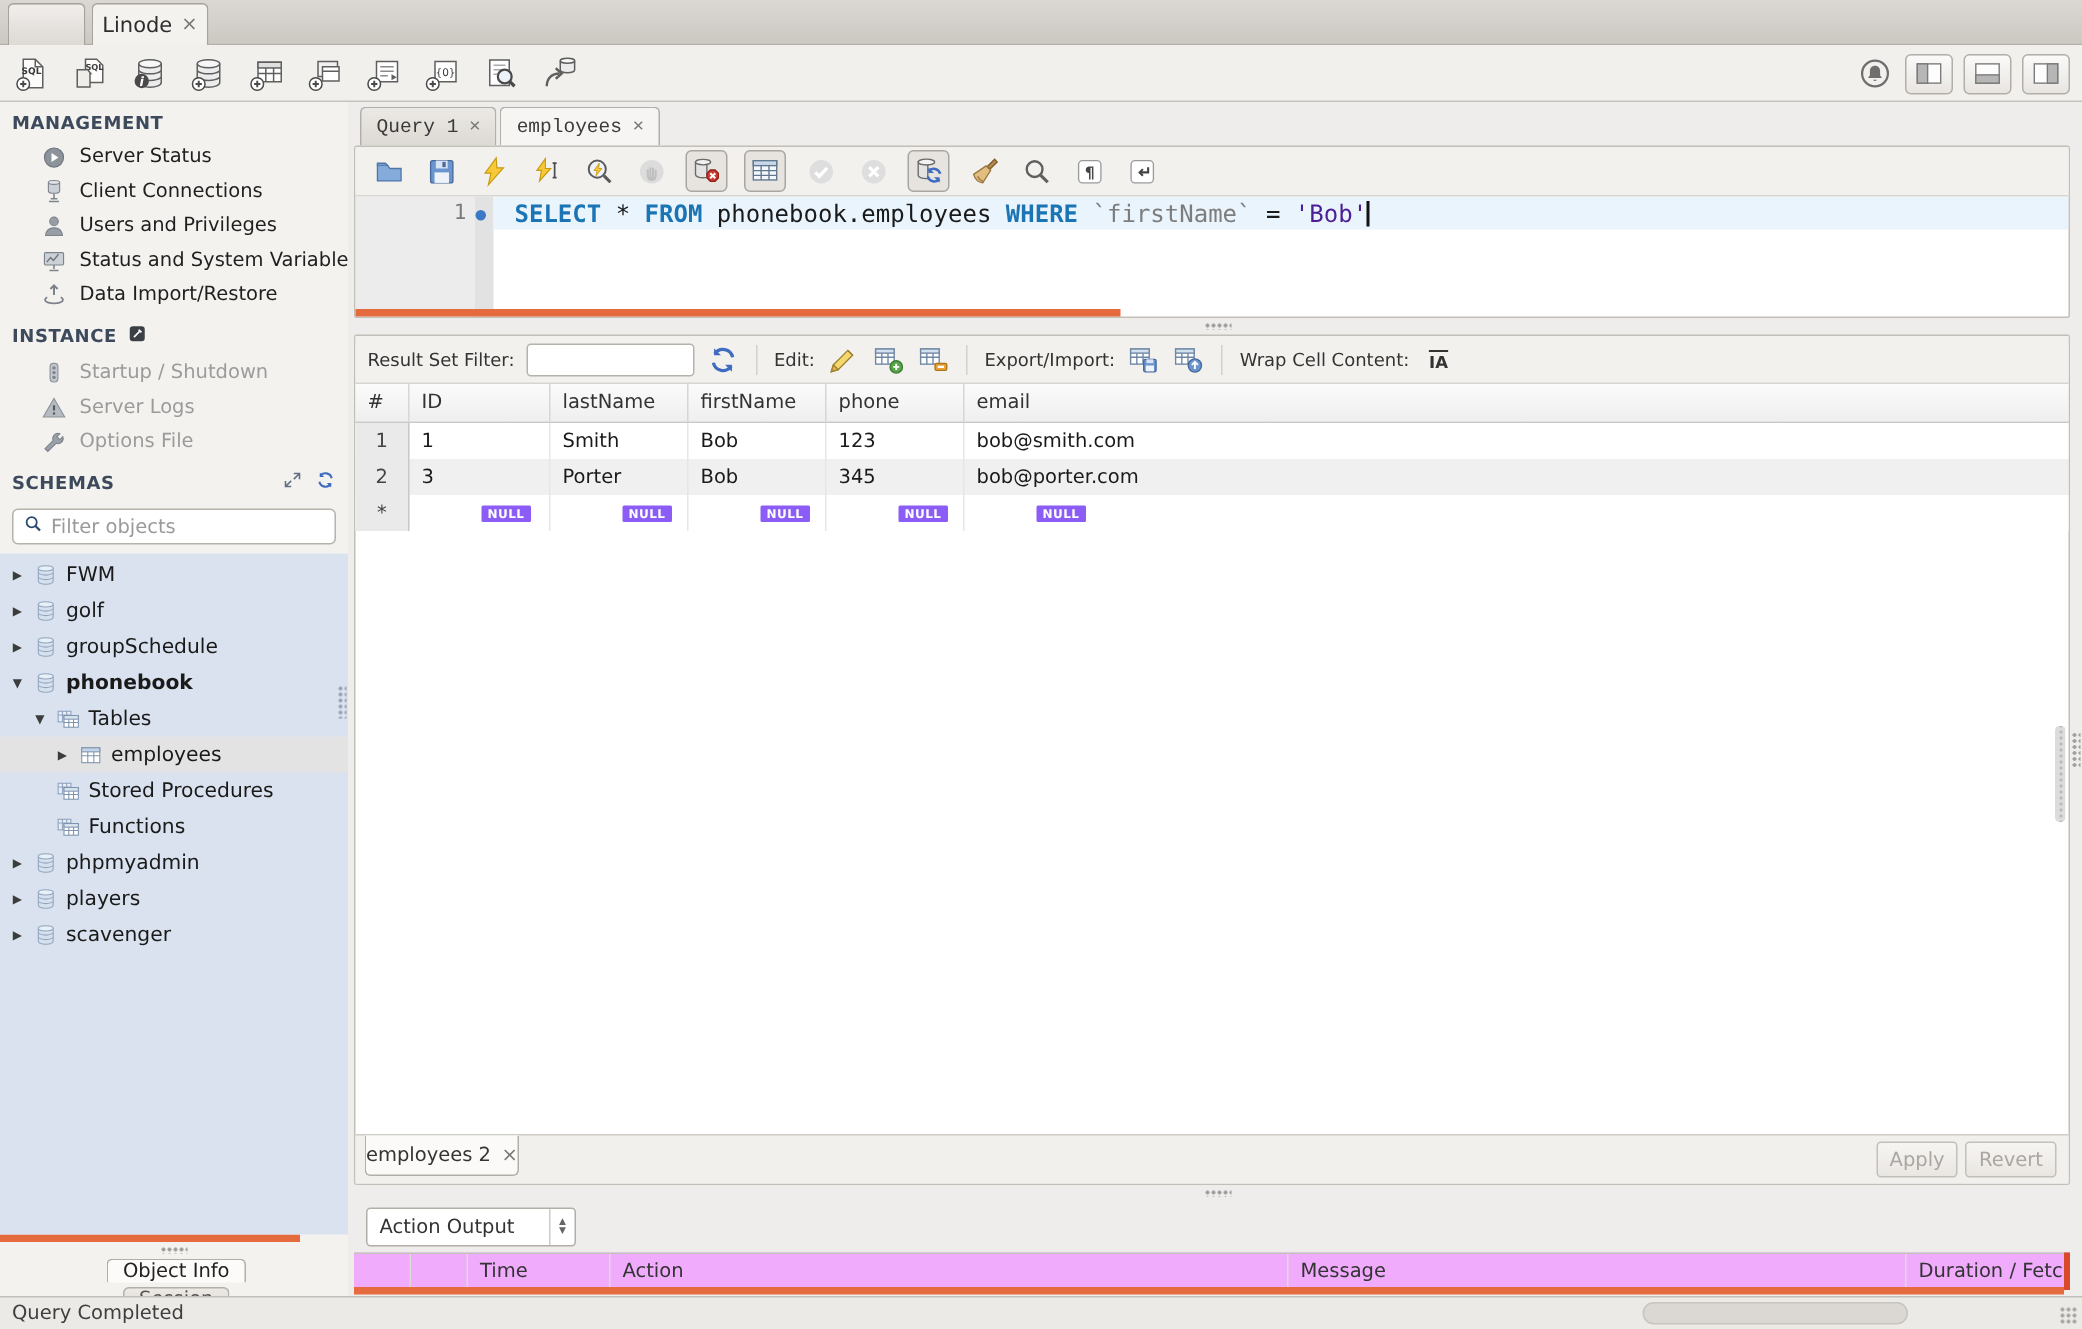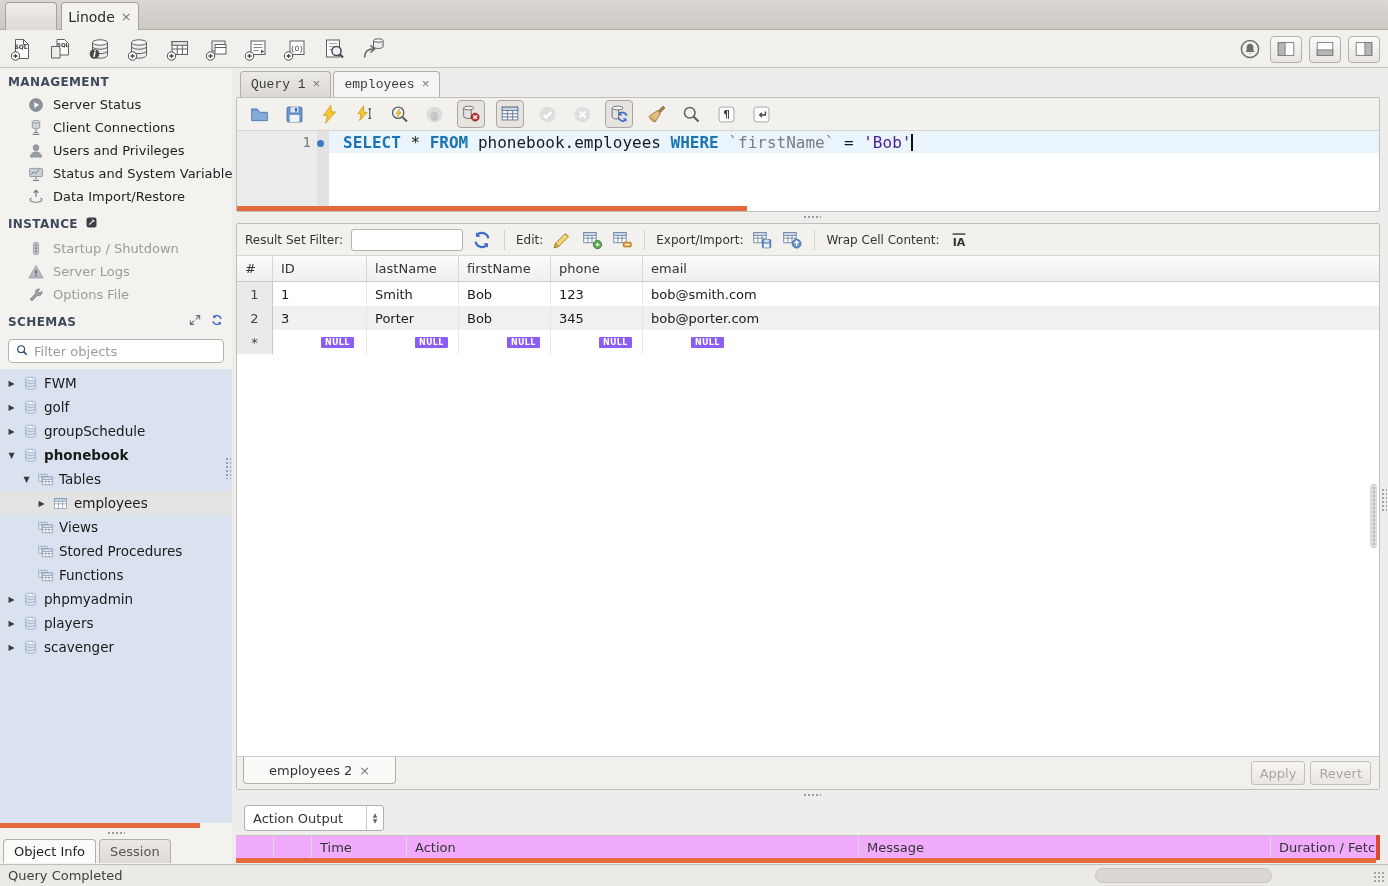--- a/index.html
+++ b/index.html
@@ -52,21 +52,21 @@
   .tree-row .arrow { width:11px; font-size:8px; color:#3c3c3c; text-align:center; flex:0 0 11px; }
   .tree-row .ticon { width:17px; height:17px; flex:0 0 17px; }
   .tree-row .ticon svg { width:17px; height:17px; }
   .tree-row .tlabel.bold { font-weight:bold; }
   .sgrip { position:absolute; right:1px; top:88px; width:6px; height:22px;
     background-image:radial-gradient(circle,#98a2b0 1.1px,transparent 1.2px); background-size:4px 4px; }
   #tree-hscroll { height:5px; background:#e56a3d; width:200px; }
   .hsplit { height:11px; position:relative; }
   .hsplit::after { content:""; position:absolute; left:50%; top:3px; width:18px; height:5px; margin-left:-9px;
     background-image:radial-gradient(circle,#9a9a9a 1.1px,transparent 1.2px); background-size:4px 4px; }
-  #info-tabs { display:flex; align-items:flex-start; height:25px; padding-left:3px; gap:3px; }
+  #info-tabs { display:flex; align-items:center; height:25px; padding-left:3px; gap:3px;flex-direction:column; }
   .itab { height:24px; padding:0 10px; display:flex; align-items:center; font-size:13px;
     border:1px solid #b2aea8; border-bottom:none; border-radius:4px 4px 0 0;
     background:linear-gradient(#ece9e5,#ddd9d4); color:#555; }
   .itab.active { background:#fcfbfa; color:#222; }
   #info-box { height:96px; margin:0 2px; background:#fff; border:1px solid #b2aea8; position:relative;
     padding:3px 10px 0 6px; font-size:13px; line-height:17px; color:#1c1c1c; white-space:pre-wrap; overflow:hidden; }
   #info-vscroll { position:absolute; right:1px; top:1px; width:4px; height:46px; background:#e56a3d; }
 
   
   #right { position:absolute; left:236px; top:68px; right:0; bottom:22px; display:flex; flex-direction:column; }
@@ -122,21 +122,21 @@
   .c0 { width:36px; flex:0 0 36px; } .c1 { width:94px; flex:0 0 94px; } .c2 { width:92px; flex:0 0 92px; }
   .c3 { width:92px; flex:0 0 92px; } .c4 { width:92px; flex:0 0 92px; } .c5 { flex:1; border-right:none; }
   .null-badge { background:#8b5cf6; color:#fff; font-size:8px; font-weight:bold; letter-spacing:.3px;
     padding:1px 4px; border-radius:1px;margin-left:40px; }
   #grid-filler { flex:1; position:relative; }
   #grid-vthumb { position:absolute; right:2px; top:130px; width:7px; height:64px; background:#dcdcdc;
     border-radius:3px; background-image:radial-gradient(circle,#b9b9b9 1px,transparent 1.1px); background-size:4px 4px;
     background-position:center; background-repeat:repeat-y; }
   #rs-bottom { height:33px; border-top:1px solid #cfcbc6; background:#f2f0ed; position:relative;
     display:flex; align-items:center; }
-  #rs-tab { position:absolute; left:6px; top:0; height:27px; padding:0 25px; display:flex; align-items:center;
+  #rs-tab { position:absolute; left:6px; top:0; height:27px; padding:0 0; display:flex; align-items:center;
     gap:7px; font-size:13px; color:#333; background:#fbfaf9; border:1px solid #b2aea8; border-top:none;
     border-radius:0 0 4px 4px; }
   #rs-buttons { margin-left:auto; display:flex; gap:5px; padding-right:8px; }
   .rbtn { min-width:50px; height:24px; border:1px solid #c3bfb9; border-radius:3px; font-size:13px;
     color:#aaa6a0; background:linear-gradient(#f7f5f2,#e9e6e2); display:flex; align-items:center;
     justify-content:center; padding:0 8px; }
 
   #output-panel { height:63px; margin-right:8px; position:relative; }
   #out-select { position:absolute; left:8px; top:4px; width:140px; height:26px; background:#fff;
     border:1px solid #b2aea8; border-radius:3px; display:flex; align-items:center; font-size:13px; color:#333; }
@@ -444,31 +444,20 @@
         <span class="tlabel">Tables</span>
       </div>
       <div class="tree-row selected" style="padding-left: 36px;">
         <span class="arrow">▶</span>
         <span class="ticon"><svg viewBox="0 0 24 24">
             <rect x="3.5" y="5" width="17" height="14" fill="#fff" stroke="#7f94ad"></rect>
             <rect x="3.5" y="5" width="17" height="3.8" fill="#c3d4e8" stroke="#7f94ad"></rect>
             <path d="M3.5 12.4h17M9.2 8.8v10.2M14.9 8.8v10.2" stroke="#7f94ad"></path>
           </svg></span>
         <span class="tlabel">employees</span>
-      </div>
-      <div class="tree-row" style="padding-left: 21px;">
-        <span class="arrow"></span>
-        <span class="ticon"><svg viewBox="0 0 24 24">
-            <rect x="2.5" y="4.5" width="12" height="10" fill="#e7edf5" stroke="#8fa3bd"></rect>
-            <path d="M2.5 8h12M6.5 4.5v10M10.5 4.5v10" stroke="#8fa3bd"></path>
-            <rect x="8" y="8.5" width="13.5" height="11" fill="#fff" stroke="#7f94ad"></rect>
-            <rect x="8" y="8.5" width="13.5" height="3.4" fill="#dbe5f0" stroke="#7f94ad"></rect>
-            <path d="M8 15h13.5M12.5 11.9v7.6M17 11.9v7.6" stroke="#7f94ad"></path>
-          </svg></span>
-        <span class="tlabel">Views</span>
       </div>
       <div class="tree-row" style="padding-left: 21px;">
         <span class="arrow"></span>
         <span class="ticon"><svg viewBox="0 0 24 24">
             <rect x="2.5" y="4.5" width="12" height="10" fill="#e7edf5" stroke="#8fa3bd"></rect>
             <path d="M2.5 8h12M6.5 4.5v10M10.5 4.5v10" stroke="#8fa3bd"></path>
             <rect x="8" y="8.5" width="13.5" height="11" fill="#fff" stroke="#7f94ad"></rect>
             <rect x="8" y="8.5" width="13.5" height="3.4" fill="#dbe5f0" stroke="#7f94ad"></rect>
             <path d="M8 15h13.5M12.5 11.9v7.6M17 11.9v7.6" stroke="#7f94ad"></path>
           </svg></span>

